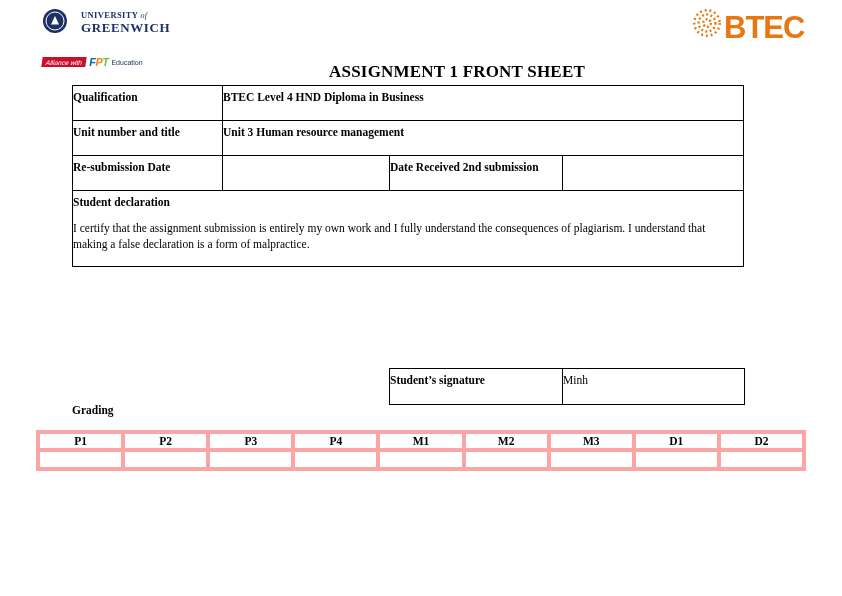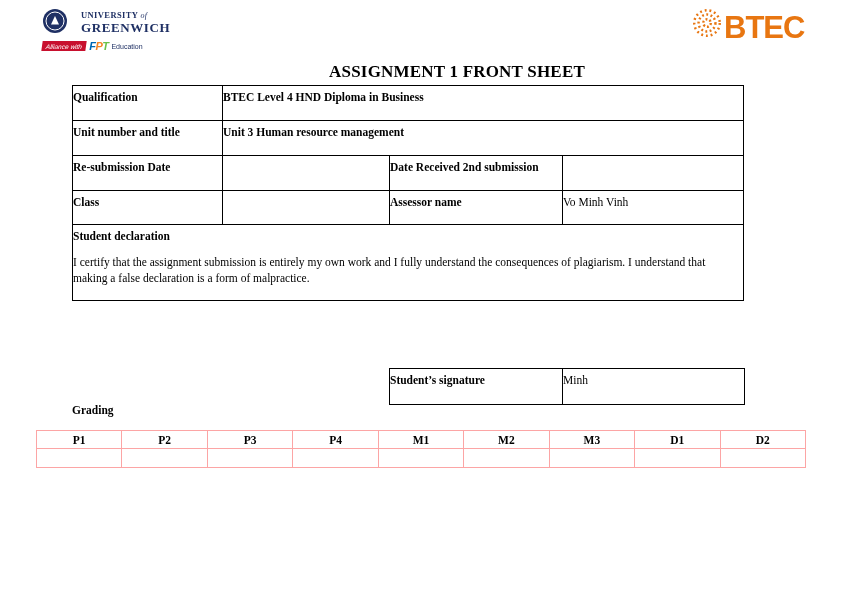--- a/index.html
+++ b/index.html
@@ -13,21 +13,21 @@
   }
   .abs { position: absolute; }
 
   
   .gre-logo { left: 42px; top: 8px; width: 120px; }
   .gre-top { display: flex; align-items: center; gap: 13px; }
   .gre-text { line-height: 1.05; color: #1F3064; }
   .gre-line1 { font-size: 8.5px; font-weight: bold; letter-spacing: 0.4px; }
   .gre-line1 .of { font-style: italic; font-weight: normal; text-transform: lowercase; margin-left: 2px; font-size: 8px; }
   .gre-line2 { font-size: 13px; font-weight: bold; letter-spacing: 0.6px; }
-  .alliance-row { margin-top: 2px; display: flex; align-items: center; gap: 3px; }
+  .alliance-row { margin-top: 18px; display: flex; align-items: center; gap: 3px; }
   .alliance-badge {
     background: #C8102E; color: #fff; font-size: 6.5px; font-style: italic;
     padding: 1.5px 4px; transform: skewX(-8deg); white-space: nowrap;
     font-family: "Liberation Sans", sans-serif;
   }
   .fpt { font-family: "Liberation Sans", sans-serif; font-weight: bold; font-style: italic; font-size: 11px; letter-spacing: -0.5px; }
   .fpt-f { color: #0066B3; }
   .fpt-p { color: #F58220; }
   .fpt-t { color: #6CC24A; }
   .edu { font-size: 7px; color: #1F3064; font-family: "Liberation Sans", sans-serif; }
@@ -63,21 +63,21 @@
   .decl-head { font-weight: bold; font-size: 11.5px; }
   .decl-text { margin-top: 11px; font-size: 11.5px; line-height: 1.4; padding-right: 2px; }
 
   
   .sig-table { left: 389px; top: 368px; width: 355px; }
 
   
   .grading-label { left: 72px; top: 404px; font-size: 11.5px; font-weight: bold; }
   .grading-table { left: 36px; top: 430px; width: 770px; }
   .grading-table th, .grading-table td {
-    border: 1px solid #fca5a5;
+    border: 4px solid #fca5a5;
     font-size: 11.5px;
     padding: 0 4px;
   }
   .grading-table th { font-weight: bold; text-align: center; vertical-align: middle; height: 18px; }
   .grading-table td { height: 19px; }
 </style>
 </head>
 <body>
 
 <div class="abs gre-logo">
@@ -131,26 +131,20 @@
   <tr style="height:35px">
     <td class="lbl">Unit number and title</td>
     <td colspan="3" class="bold-val">Unit 3 Human resource management</td>
   </tr>
   <tr style="height:35px">
     <td class="lbl">Re-submission Date</td>
     <td></td>
     <td class="lbl">Date Received 2nd submission</td>
     <td></td>
   </tr>
-  <tr style="height:34px">
-    <td class="lbl">Class</td>
-    <td></td>
-    <td class="lbl">Assessor name</td>
-    <td>Vo Minh Vinh</td>
-  </tr>
   <tr style="height:76px">
     <td colspan="4">
       <div class="decl-head">Student declaration</div>
       <div class="decl-text">I certify that the assignment submission is entirely my own work and I fully understand the consequences of plagiarism. I understand that making a false declaration is a form of malpractice.</div>
     </td>
   </tr>
 </tbody>
   </table>
 
 <table class="abs sig-table">

